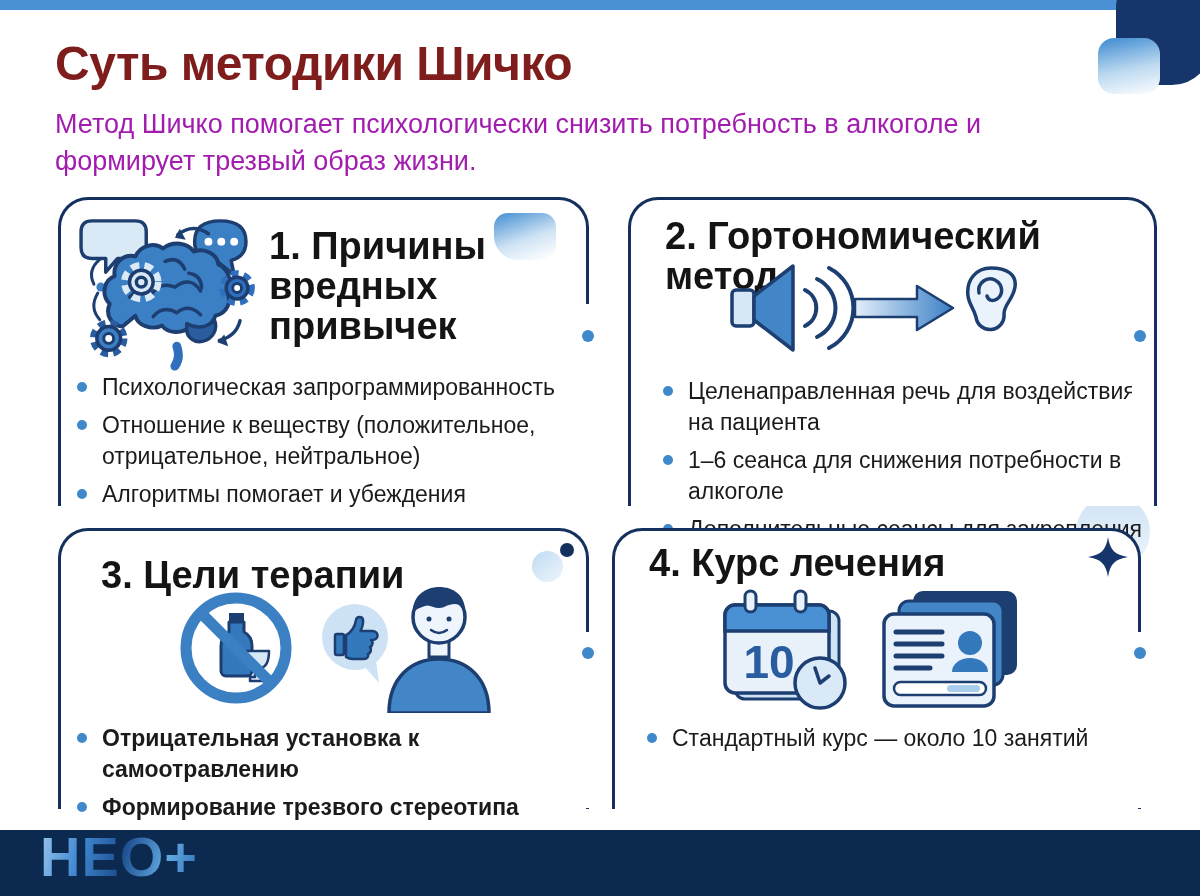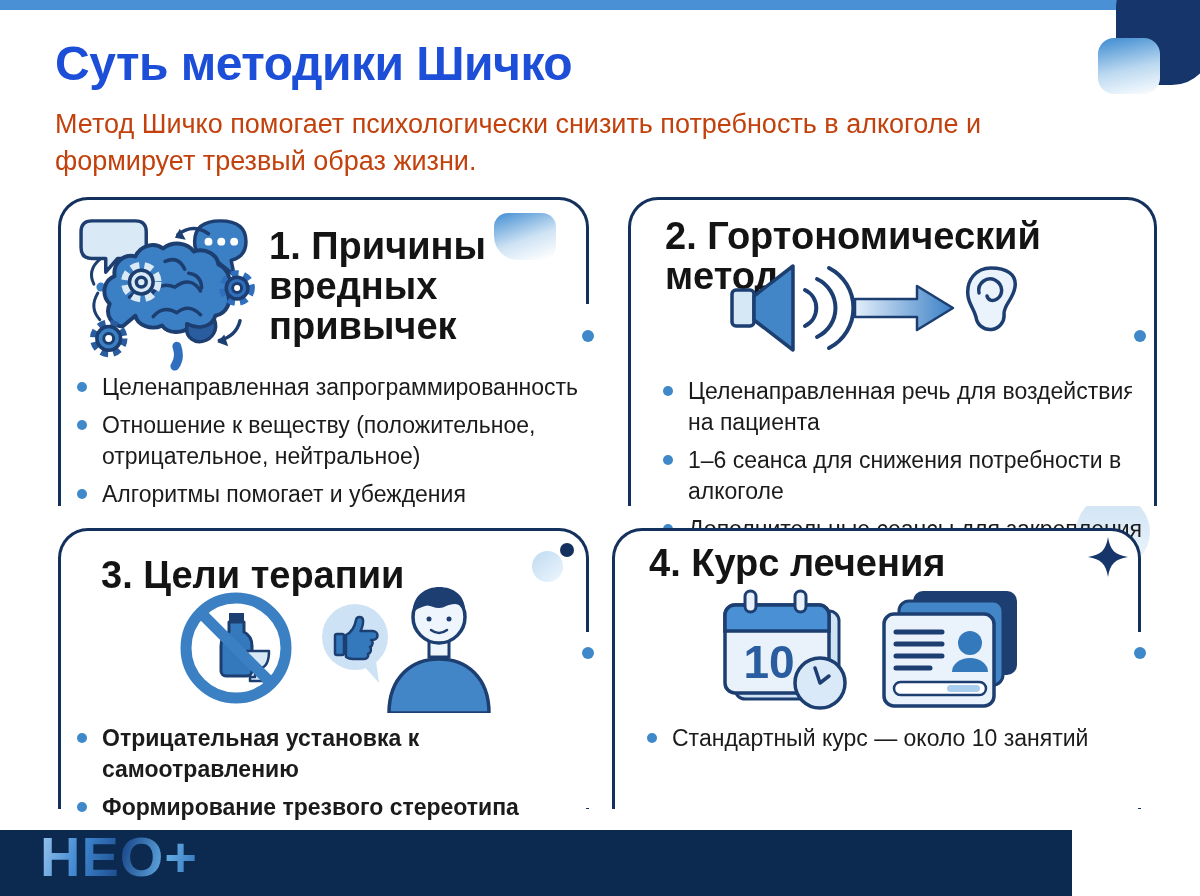--- a/index.html
+++ b/index.html
@@ -7,22 +7,22 @@
   .page{position:relative;width:1200px;height:896px;overflow:hidden;background:#ffffff;}
   .abs{position:absolute;}
 
   
   .top-strip{left:0;top:0;width:1200px;height:10px;background:#4a90d5;z-index:1;}
   .corner-blob{left:1116px;top:-32px;width:96px;height:117px;background:#15356b;border-radius:40px;z-index:2;}
   .corner-square{left:1098px;top:38px;width:62px;height:56px;border-radius:16px;
     background:linear-gradient(168deg,#4e95d5 8%,#bcd9f0 55%,#f7fbfe 96%);z-index:3;}
 
   
-  .title{left:55px;top:36px;margin:0;font-size:48px;font-weight:800;letter-spacing:-0.5px;color:#1d4ed8;z-index:4;}
-  .subtitle{left:55px;top:106px;margin:0;width:945px;font-size:27px;line-height:37px;color:#c2410c;z-index:4;}
+  .title{left:55px;top:36px;margin:0;font-size:48px;font-weight:800;letter-spacing:-0.5px;color:#7f1d1d;z-index:4;}
+  .subtitle{left:55px;top:106px;margin:0;width:945px;font-size:27px;line-height:37px;color:#a21caf;z-index:4;}
 
   
   .card{border:3px solid #14305c;border-bottom:none;border-radius:30px 30px 0 0;background:#ffffff;z-index:4;}
   .card1{left:58px;top:197px;width:525px;height:306px;}
   .card2{left:612px;top:197px;width:523px;height:306px;margin-left:16px;}
   .card3{left:58px;top:528px;width:525px;height:278px;}
   .card4{left:612px;top:528px;width:523px;height:278px;}
 
   .card-title{margin:0;font-size:38px;line-height:40px;font-weight:800;color:#141414;}
   .t1{left:208px;top:26px;width:260px;}
@@ -65,21 +65,21 @@
   .gd2{left:1134px;top:330px;}
   .gd3{left:582px;top:647px;}
   .gd4{left:1134px;top:647px;}
 
   
   .big-circle{left:1076px;top:495px;width:74px;height:74px;border-radius:50%;
     background:linear-gradient(180deg,#cfe2f3,#eef6fd);z-index:3;}
   .sparkle{left:1088px;top:537px;width:40px;height:40px;z-index:6;}
 
   
-  .footer{left:0;top:830px;width:1072px;height:66px;background:#0c2950;z-index:7;}
+  .footer{left:0;top:830px;width:1200px;height:66px;background:#0c2950;z-index:7;}
   .logo{position:absolute;left:40px;top:-6px;font-size:56px;font-weight:800;letter-spacing:1px;
     background:linear-gradient(105deg,#9dc9f0 0%,#3d85cf 28%,#1e4e8f 52%,#62aae2 78%,#2d6cb4 100%);
     -webkit-background-clip:text;background-clip:text;color:transparent;}
 </style>
 </head>
 <body>
 
 <div class="page">
 
   <div class="abs top-strip"></div>
@@ -118,21 +118,21 @@
       <g transform="translate(39,128)">
         <circle r="15" fill="none" stroke="#2a5d9f" stroke-width="8" stroke-dasharray="7 5"></circle>
         <circle r="12" fill="#3b7fc4" stroke="#1d3e71" stroke-width="3.5"></circle>
         <circle r="5" fill="#ffffff" stroke="#1d3e71" stroke-width="3"></circle>
       </g>
       <path d="M172,110 q-4,16 -21,20" fill="none" stroke="#1d3e71" stroke-width="3.5" stroke-linecap="round"></path>
       <path d="M156,124 l-7,8 l11,4 z" fill="#1d3e71"></path>
     </svg>
     <h2 class="abs card-title t1">1. Причины вредных привычек</h2>
     <ul class="abs bullets b1">
-      <li><span class="dot"></span><span>Целенаправленная запрограммированность</span></li>
+      <li><span class="dot"></span><span>Психологическая запрограммированность</span></li>
       <li><span class="dot"></span><span>Отношение к веществу (положительное, отрицательное, нейтральное)</span></li>
       <li><span class="dot"></span><span>Алгоритмы помогает и убеждения</span></li>
     </ul>
   </section>
 
   <section class="abs card card2">
     <h2 class="abs card-title t2">2. Гортономический метод</h2>
     <svg class="abs icon-speech" viewBox="0 0 292 100">
       <defs>
         <linearGradient id="agrad" x1="0" y1="0" x2="1" y2="0">

